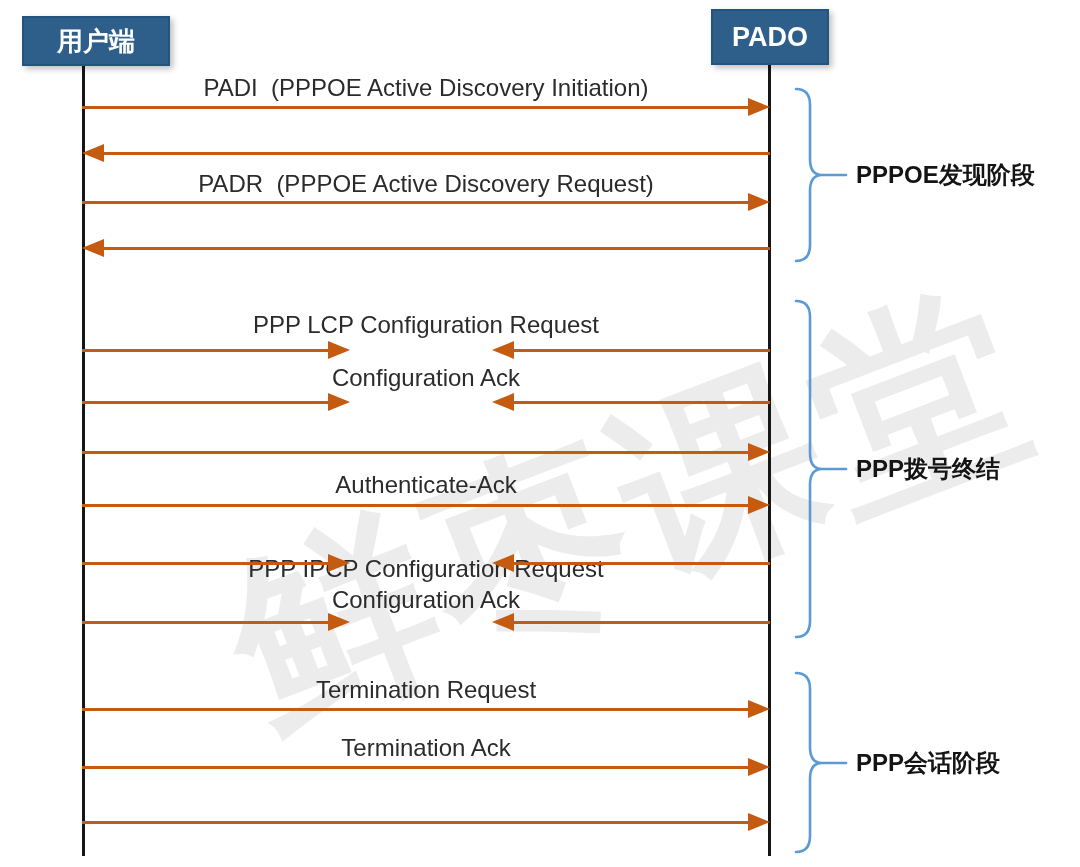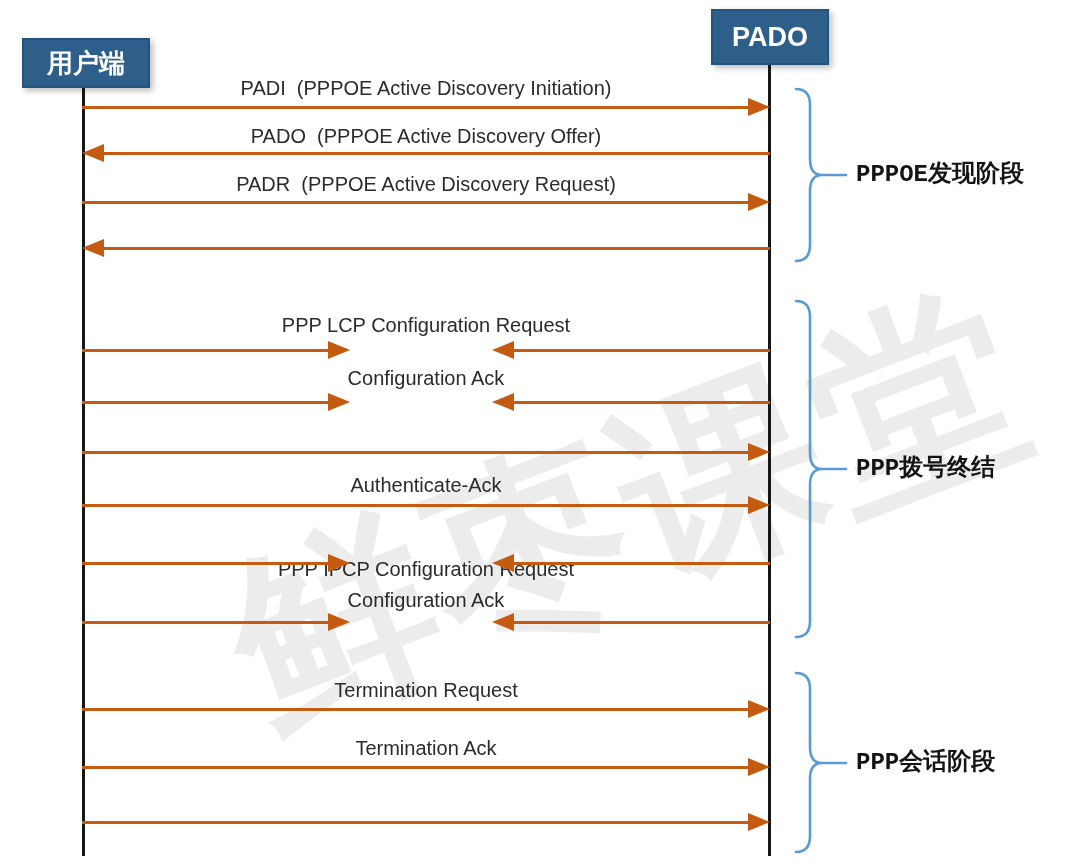--- a/index.html
+++ b/index.html
@@ -18,45 +18,44 @@
   }
   
   .actor{
     position:absolute; z-index:3;
     background:#2e5f8a; border:2px solid #24537d;
     box-shadow:3px 3px 6px rgba(0,0,0,0.25);
     color:#ffffff; font-weight:700;
     display:flex; align-items:center; justify-content:center;
     box-sizing:border-box;
   }
-  .actor-client{left:22px; top:16px; width:128px; height:50px; font-size:26px;margin-top:22px;}
+  .actor-client{left:22px; top:16px; width:148px; height:50px; font-size:26px;}
   .actor-bras{left:711px; top:9px; width:118px; height:56px; font-size:27px;}
   
   .lifeline{position:absolute; width:3px; background:#161616; z-index:1;}
   .lifeline-client{left:82px; top:64px; height:792px;}
   .lifeline-bras{left:768px; top:65px; height:791px;}
   
   .msg-label{
     position:absolute; left:82px; width:688px; height:26px; z-index:2;
-    text-align:center; font-size:20px; line-height:26px; color:#2b2b2b;
+    text-align:center; font-size:24px; line-height:26px; color:#2b2b2b;
     white-space:pre;
   }
   
   .line{position:absolute; height:3px; background:#c55a11; z-index:2;}
   .head{position:absolute; width:0; height:0; z-index:2;}
   .h-r{border-top:9px solid transparent; border-bottom:9px solid transparent; border-left:22px solid #c55a11;}
   .h-l{border-top:9px solid transparent; border-bottom:9px solid transparent; border-right:22px solid #c55a11;}
   
   .brace{position:absolute; left:788px; z-index:2;}
   .brace path{stroke:#5b9bd5; stroke-width:2.6; fill:none; stroke-linecap:round; stroke-linejoin:round;}
   .phase-label{
     position:absolute; left:856px; z-index:2;
     font-size:24px; line-height:30px; font-weight:700; color:#141414;
     white-space:nowrap;
-    font-family:Liberation Mono, monospace;
   }
 </style>
 </head>
 <body>
 
 <div class="canvas">
 
   <div class="watermark">鲜枣课堂</div>
 
   <div class="actor actor-client">
@@ -66,21 +65,20 @@
     <span>PADO</span>
   </div>
 
   <div class="lifeline lifeline-client"></div>
   <div class="lifeline lifeline-bras"></div>
 
   <div class="msg-label" style="top:75px">PADI  (PPPOE Active Discovery Initiation)</div>
   <div class="line" style="left:82px;top:106px;width:666px"></div>
   <div class="head h-r" style="left:748px;top:98px"></div>
 
-  <div class="msg-label" style="top:123px">PADO  (PPPOE Active Discovery Offer)</div>
   <div class="head h-l" style="left:82px;top:144px"></div>
   <div class="line" style="left:104px;top:152px;width:666px"></div>
 
   <div class="msg-label" style="top:171px">PADR  (PPPOE Active Discovery Request)</div>
   <div class="line" style="left:82px;top:201px;width:666px"></div>
   <div class="head h-r" style="left:748px;top:193px"></div>
 
   <div class="head h-l" style="left:82px;top:239px"></div>
   <div class="line" style="left:104px;top:247px;width:666px"></div>
 

